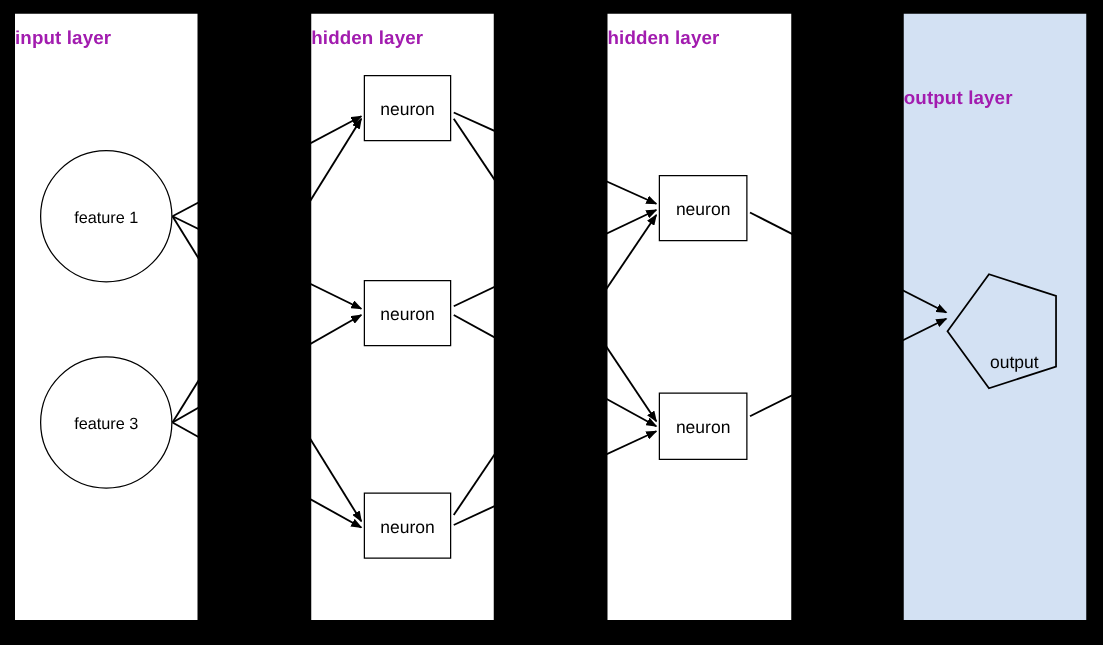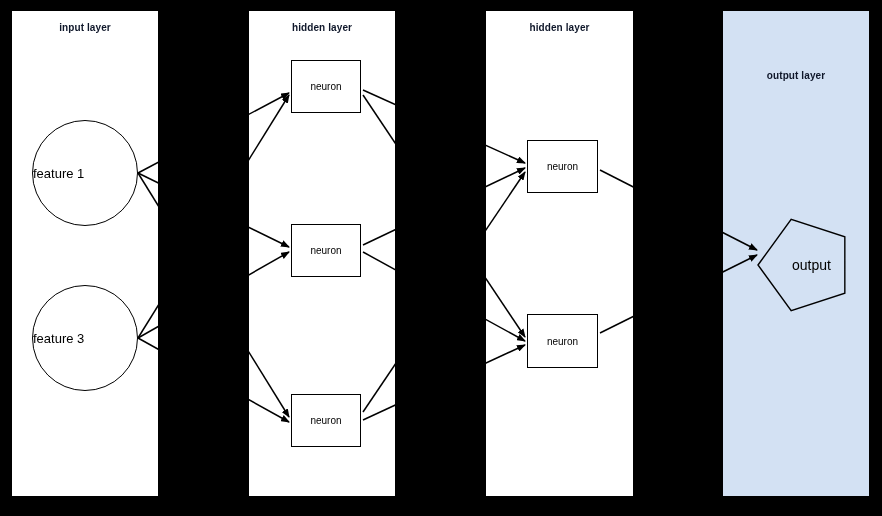--- a/index.html
+++ b/index.html
@@ -16,58 +16,60 @@
     font-family: "Liberation Sans", sans-serif;
   }
   .layer-panel {
     position: absolute;
     box-sizing: border-box;
   }
   .layer-title {
     position: absolute;
     left: 0;
     right: 0;
-    text-align: center;
-    font-size: 10px;
+    text-align: left;
+    font-size: 15px;
     font-weight: bold;
-    color: #0f172a;
+    color: #a21caf;
     letter-spacing: 0.1px;
   }
   .node-circle {
     position: absolute;
     border: 1.4px solid #000000;
     border-radius: 50%;
     background: transparent;
     display: flex;
     align-items: center;
+    justify-content: center;
     font-size: 13px;
     color: #000000;
     box-sizing: border-box;
   }
   .node-box {
     position: absolute;
     border: 1.6px solid #000000;
     background: #ffffff;
     display: flex;
     align-items: center;
     justify-content: center;
-    font-size: 10px;
+    font-size: 14px;
     color: #000000;
     box-sizing: border-box;
   }
   .pentagon-wrap {
     position: absolute;
   }
   .pentagon-label {
     position: absolute;
     left: 11px;
     right: 0;
     text-align: center;
     font-size: 14px;
     color: #000000;
+    margin-top: 24px;
   }
   svg.edges {
     position: absolute;
     left: 0;
     top: 0;
     width: 882px;
     height: 516px;
     pointer-events: none;
   }
   svg.shape { position: absolute; left: 0; top: 0; overflow: visible; }

